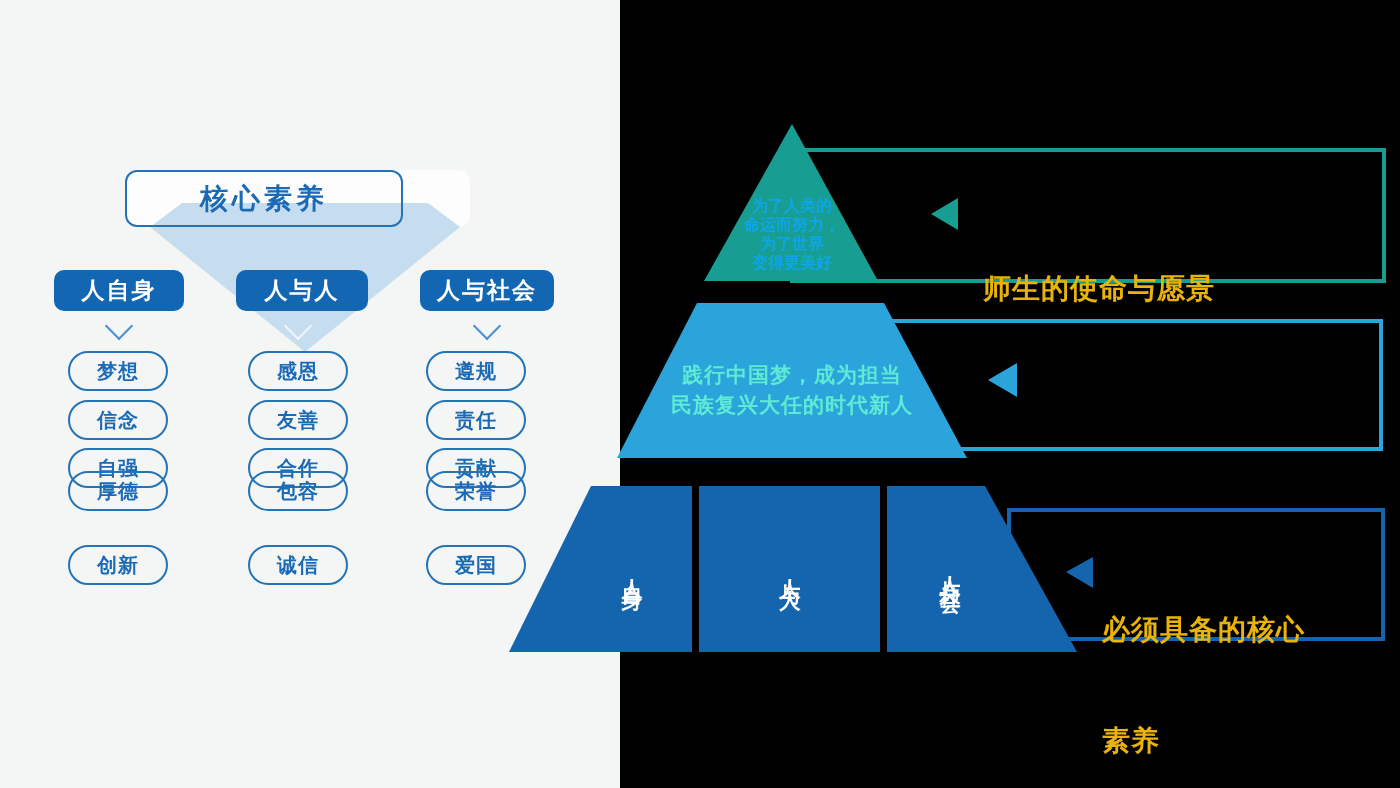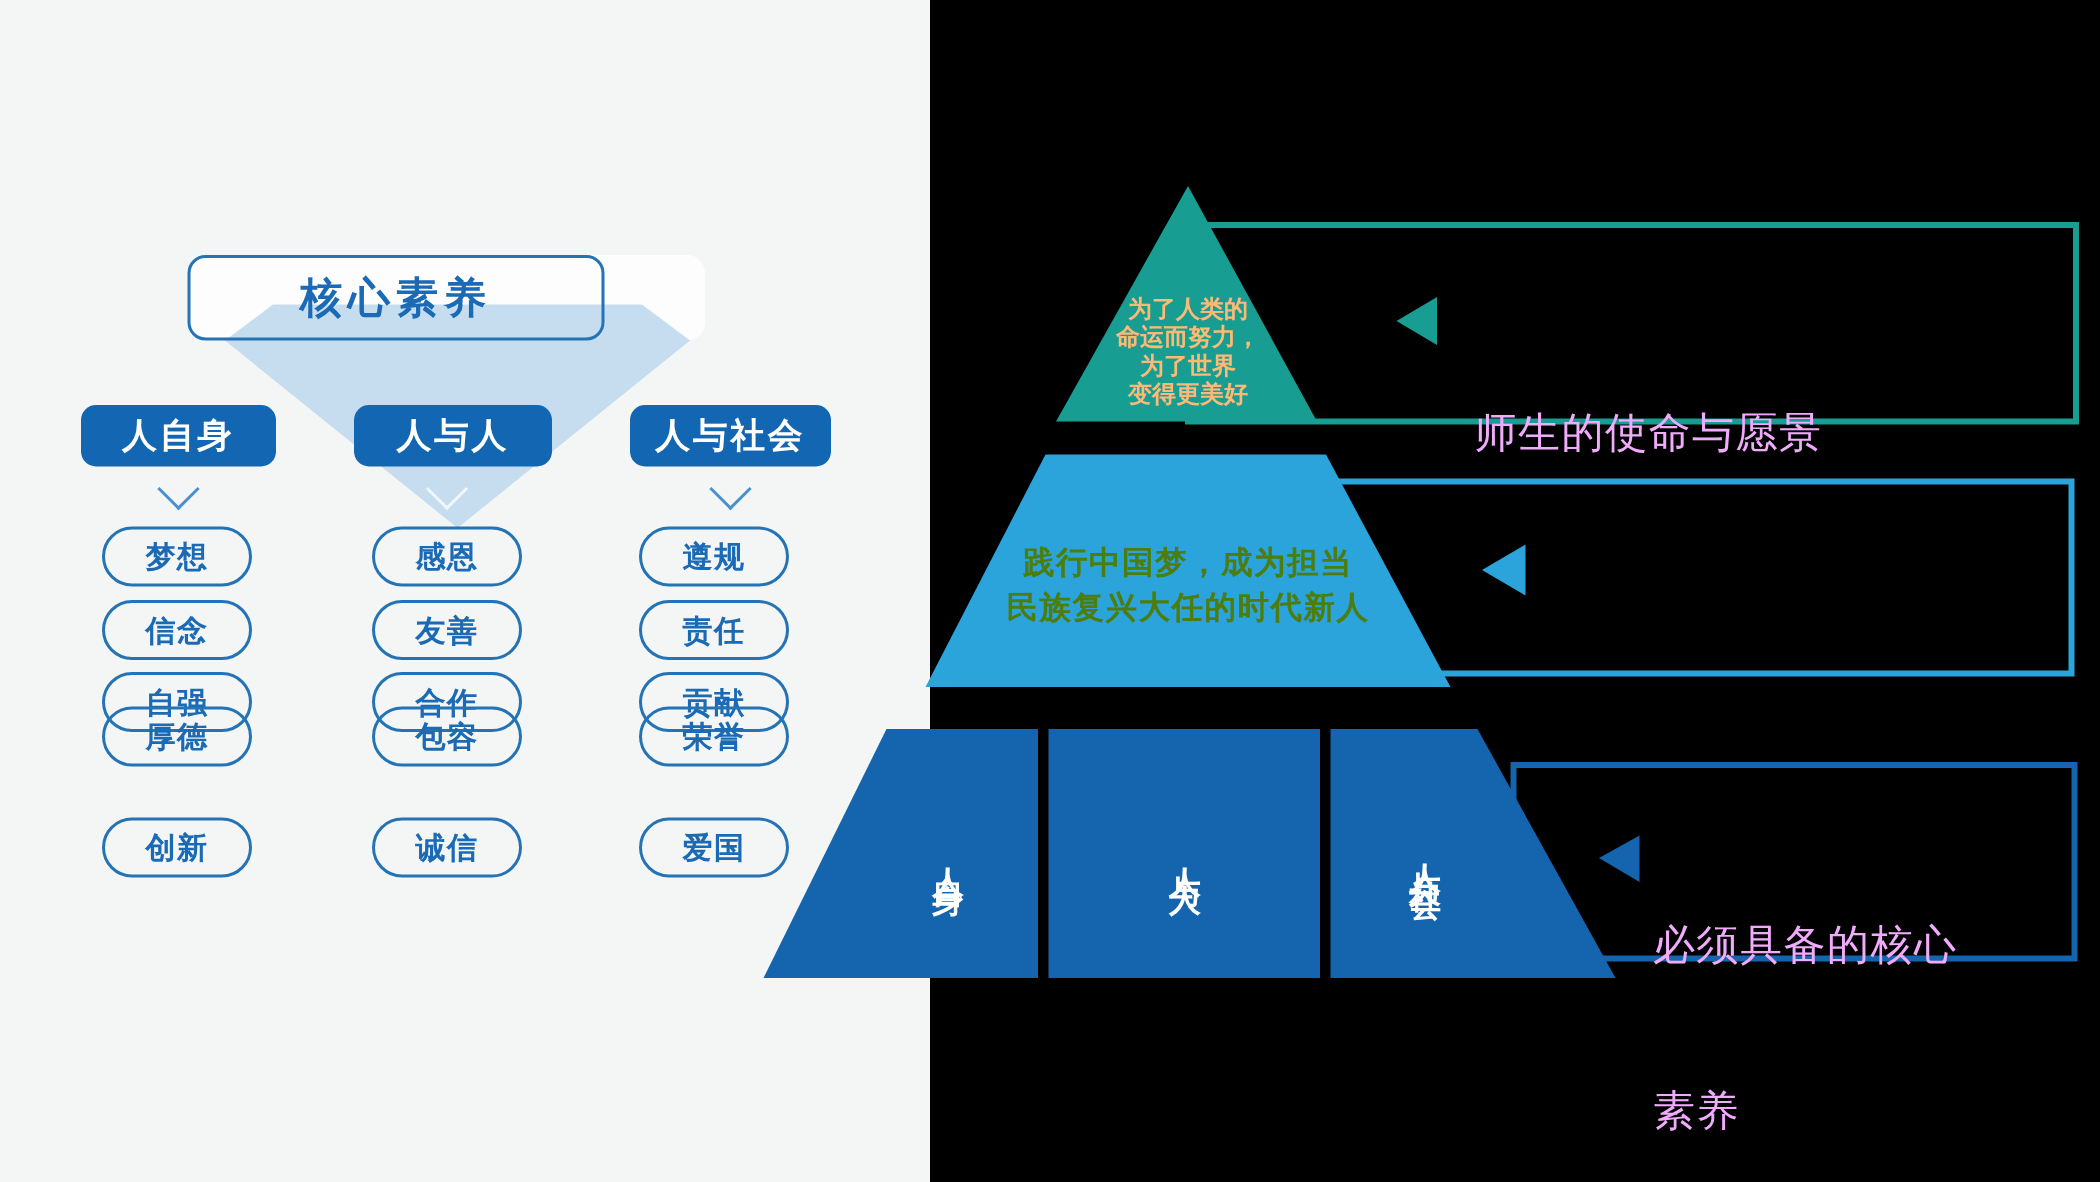--- a/index.html
+++ b/index.html
@@ -64,41 +64,41 @@
     display: flex; align-items: center; justify-content: center; z-index: 3;
     background: transparent;
   }
   .c1 { left: 68px; }  .c2 { left: 248px; }  .c3 { left: 426px; }
   .r1 { top: 351px; }  .r2 { top: 400px; }  .r3 { top: 448px; }
   .r4 { top: 471px; }  .r5 { top: 545px; }
 
   
   .pyr-top-text {
     position: absolute; left: 712px; top: 196px; width: 160px; z-index: 3;
-    color: #fdba74; font-size: 16px; line-height: 19px; font-weight: bold;
+    color: #0ea5e9; font-size: 16px; line-height: 19px; font-weight: bold;
     text-align: center;
   }
   .pyr-mid-text {
     position: absolute; left: 642px; top: 360px; width: 300px; z-index: 3;
-    color: #4d7c0f; font-size: 21px; line-height: 30px; font-weight: bold;
+    color: #5eead4; font-size: 21px; line-height: 30px; font-weight: bold;
     text-align: center; letter-spacing: 1px;
   }
   .vseg {
     position: absolute; z-index: 3; color: #fff; font-size: 21px; font-weight: bold;
     writing-mode: vertical-rl; text-orientation: upright; letter-spacing: 6px;
     transform: translate(-50%, -50%); white-space: nowrap;
   }
   .vs1 { left: 632px; top: 570px; }
   .vs2 { left: 790px; top: 570px; }
   .vs3 { left: 950px; top: 570px; }
 
   
   .ann {
-    position: absolute; z-index: 3; color: #f0abfc;
-    font-size: 28px; line-height: 37px; font-weight: normal; letter-spacing: 1px;
+    position: absolute; z-index: 3; color: #eab308;
+    font-size: 28px; line-height: 37px; font-weight: bold; letter-spacing: 1px;
     white-space: pre;
   }
   .ann1 { left: 983px;  top: 196px; }
   .ann2 { left: 1037px; top: 345px; }
   .ann3 { left: 1102px; top: 537px; }
 </style>
 </head>
 <body>
 
 <div class="stage">

